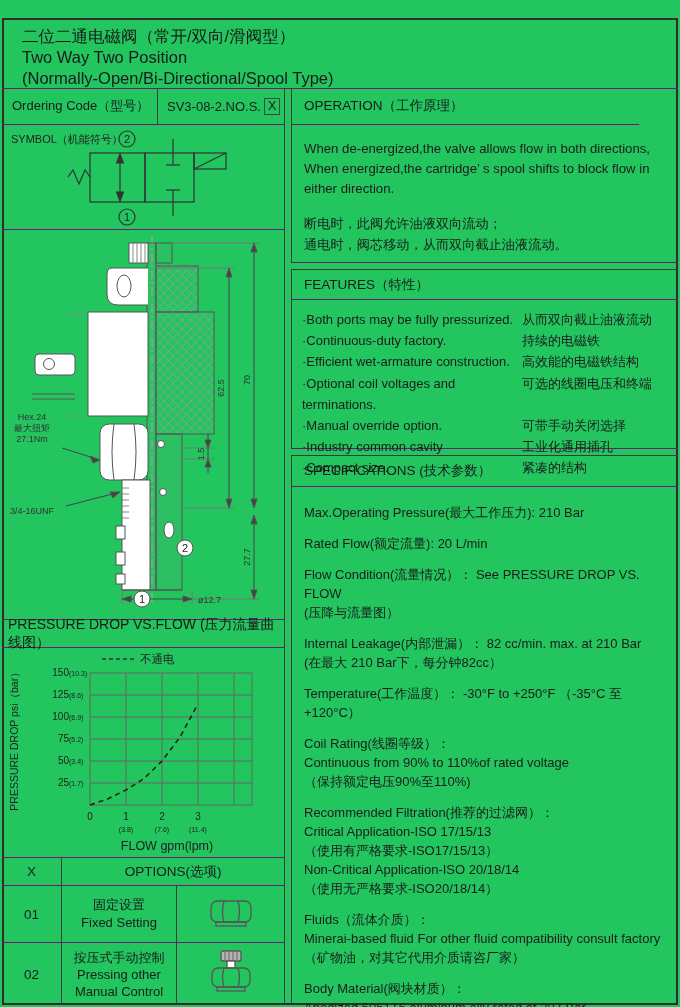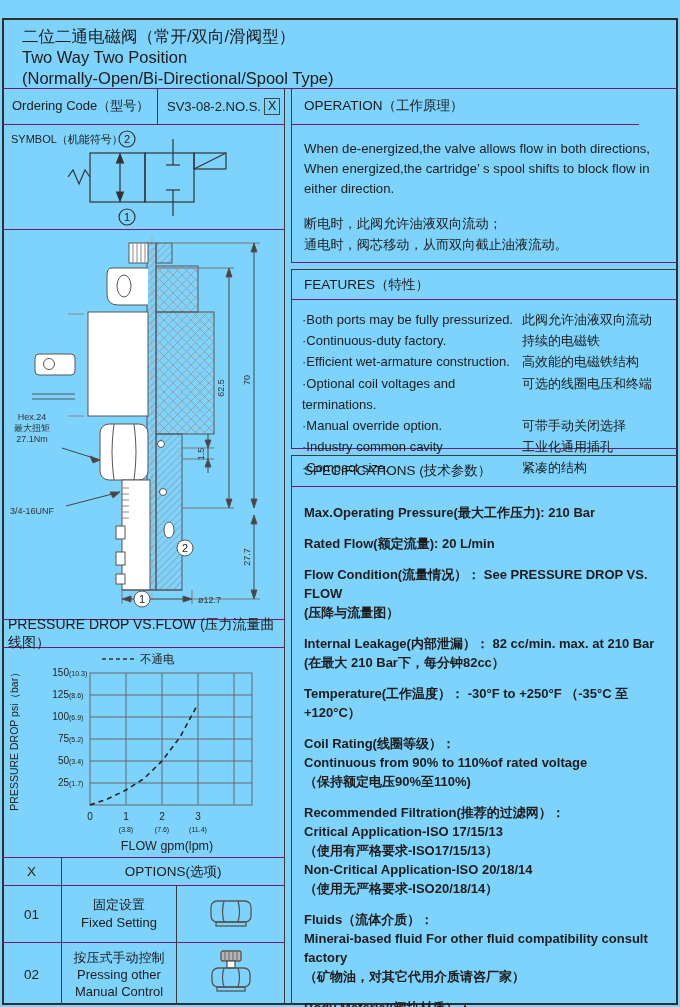--- a/index.html
+++ b/index.html
@@ -1,33 +1,33 @@
 <!DOCTYPE html>
 <html><head>
 <meta charset="utf-8">
 <style>
   html,body{margin:0;padding:0;background:#f4f4f4;}
-  #page{position:relative;width:680px;height:1007px;background:#7dd3fc;
+  #page{position:relative;width:680px;height:1007px;background:#22c55e;
         font-family:"Liberation Sans","DejaVu Sans",sans-serif;color:#1c1c1c;overflow:hidden;}
   .cell{position:absolute;box-sizing:border-box;}
   .bb{border-bottom:1px solid #701a75;}
   .br{border-right:1px solid #3a3a3a;}
   .bl{border-left:1px solid #3a3a3a;}
   .bt{border-top:1px solid #3a3a3a;}
   #frame{position:absolute;left:2px;top:18px;width:676px;height:987px;
          border:2px solid #2e2e2e;box-sizing:border-box;pointer-events:none;}
   .title-block{position:absolute;left:22px;top:26px;width:630px;font-size:16.5px;line-height:21px;color:#1a1a1a;}
   .hdr{font-size:13.5px;color:#1a1a1a;}
   .small-label{font-size:11px;color:#222;}
   .opbody-en div{font-size:13.2px;line-height:20px;}
   .opbody-zh div{font-size:13.2px;line-height:21px;}
   .feat-row{display:flex;font-size:13px;line-height:21.2px;}
   .feat-row .en{flex:1;}
   .feat-row .zh{width:150px;}
-  .spec-item{margin-bottom:12px;font-weight:bold;}
+  .spec-item{margin-bottom:12px;}
   .spec-item div{font-size:13px;line-height:19px;}
   .codebox{display:inline-block;border:1px solid #444;padding:0 3px;margin-left:3px;font-size:12.5px;line-height:15px;}
   .center{display:flex;align-items:center;justify-content:center;text-align:center;}
   svg text{fill:#222;}
   .dimtext{font-size:9px;fill:#333;}
   .ticknum{font-size:10px;}
   .ticksub{font-size:7px;}
 </style>
 </head>
 <body>
@@ -293,21 +293,21 @@
     <div class="opbody-zh" style="margin-top:14px;">
       <div>断电时，此阀允许油液双向流动；</div>
       <div>通电时，阀芯移动，从而双向截止油液流动。</div>
     </div>
   </div>
 
   <div class="cell bt bb bl hdr" style="left:291px;top:269px;width:387px;height:31px;padding-left:12px;display:flex;align-items:center;">FEATURES（特性）</div>
   <div class="cell bb bl" style="left:291px;top:300px;width:387px;height:149px;padding:9px 6px 0 10px;">
     <div class="feat-row">
         <span class="en">·Both ports may be fully pressurized.</span>
-        <span class="zh">此阀允许油液双向流动</span>
+        <span class="zh">从而双向截止油液流动</span>
       </div>
     <div class="feat-row">
         <span class="en">·Continuous-duty  factory.</span>
         <span class="zh">持续的电磁铁</span>
       </div>
     <div class="feat-row">
         <span class="en">·Efficient wet-armature construction.</span>
         <span class="zh">高效能的电磁铁结构</span>
       </div>
     <div class="feat-row">

